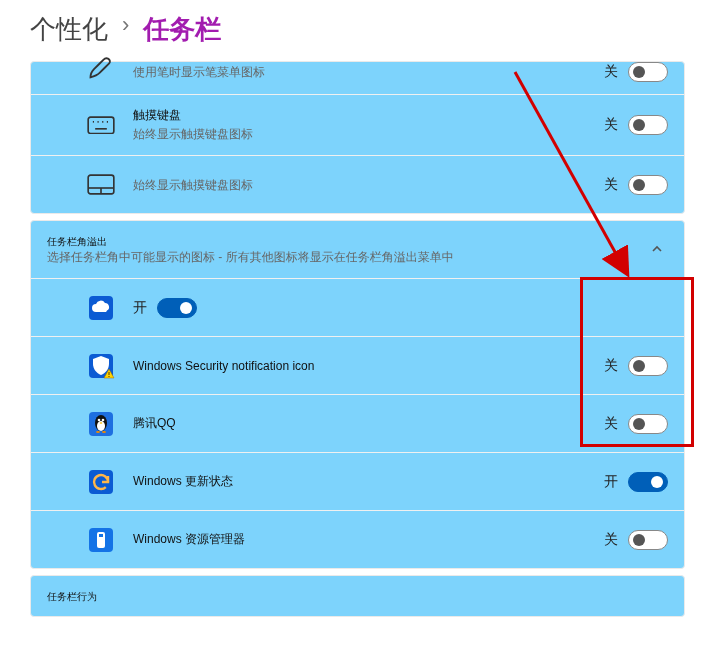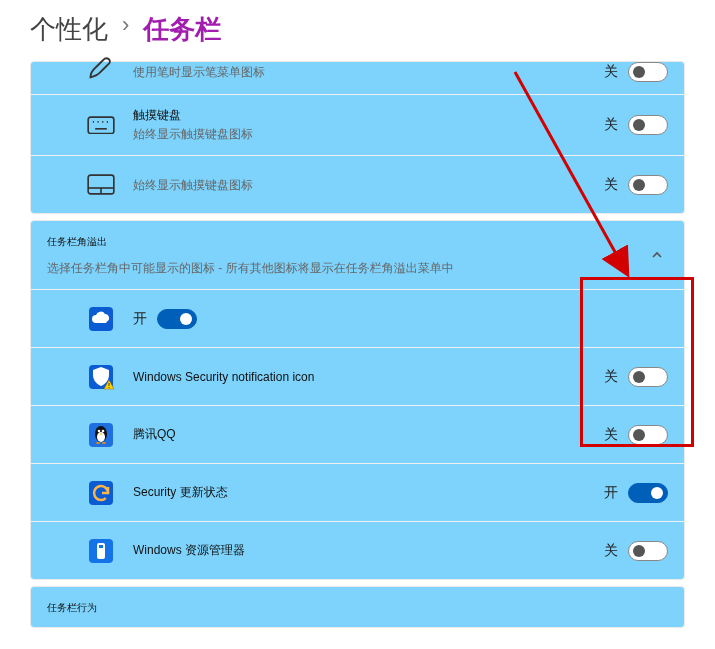--- a/index.html
+++ b/index.html
@@ -62,21 +62,21 @@
     }
     .toggle.on { background: #005fb8; border-color: #005fb8; }
     .toggle.on .knob { background: #fff; left: auto; right: 4px; }
 
     .section-header {
       display: flex; align-items: center;
       padding: 14px 16px 12px 16px;
     }
     .section-header .section-texts { flex: 1; }
     .section-title { font-size: 10px; color: #111; }
-    .section-sub { font-size: 12px; color: #666; margin-top: 11px; }
+    .section-sub { font-size: 12px; color: #666; margin-top: 0; }
     .chevron { color: #555; font-size: 14px; padding: 4px; }
 
     .app-icon { width: 24px; height: 24px; border-radius: 4px; display:flex; align-items:center; justify-content:center; }
     .app-icon svg { width: 24px; height: 24px; }
 
     .highlight-box {
       position: absolute;
       border: 3px solid #d20000;
       pointer-events: none;
     }
@@ -240,21 +240,21 @@
   <div class="settings-row">
     <div class="row-icon indent">
       <div class="app-icon" style="background:#0b5bd3;">
         <svg viewBox="0 0 24 24" fill="none" stroke="#ffb649" stroke-width="2.4">
             <path d="M19 12a7 7 0 10-2.2 5.1"></path>
             <polyline points="19,6 19,12 13,12" fill="none"></polyline>
           </svg>
       </div>
     </div>
     <div class="row-texts">
-      <span class="row-title">Security 更新状态</span>
+      <span class="row-title">Windows 更新状态</span>
     </div>
     <div class="toggle-wrap">
       <span class="toggle-label">开</span>
       <div class="toggle on">
           <div class="knob"></div>
         </div>
     </div>
   </div>
 
   <div class="settings-row">

